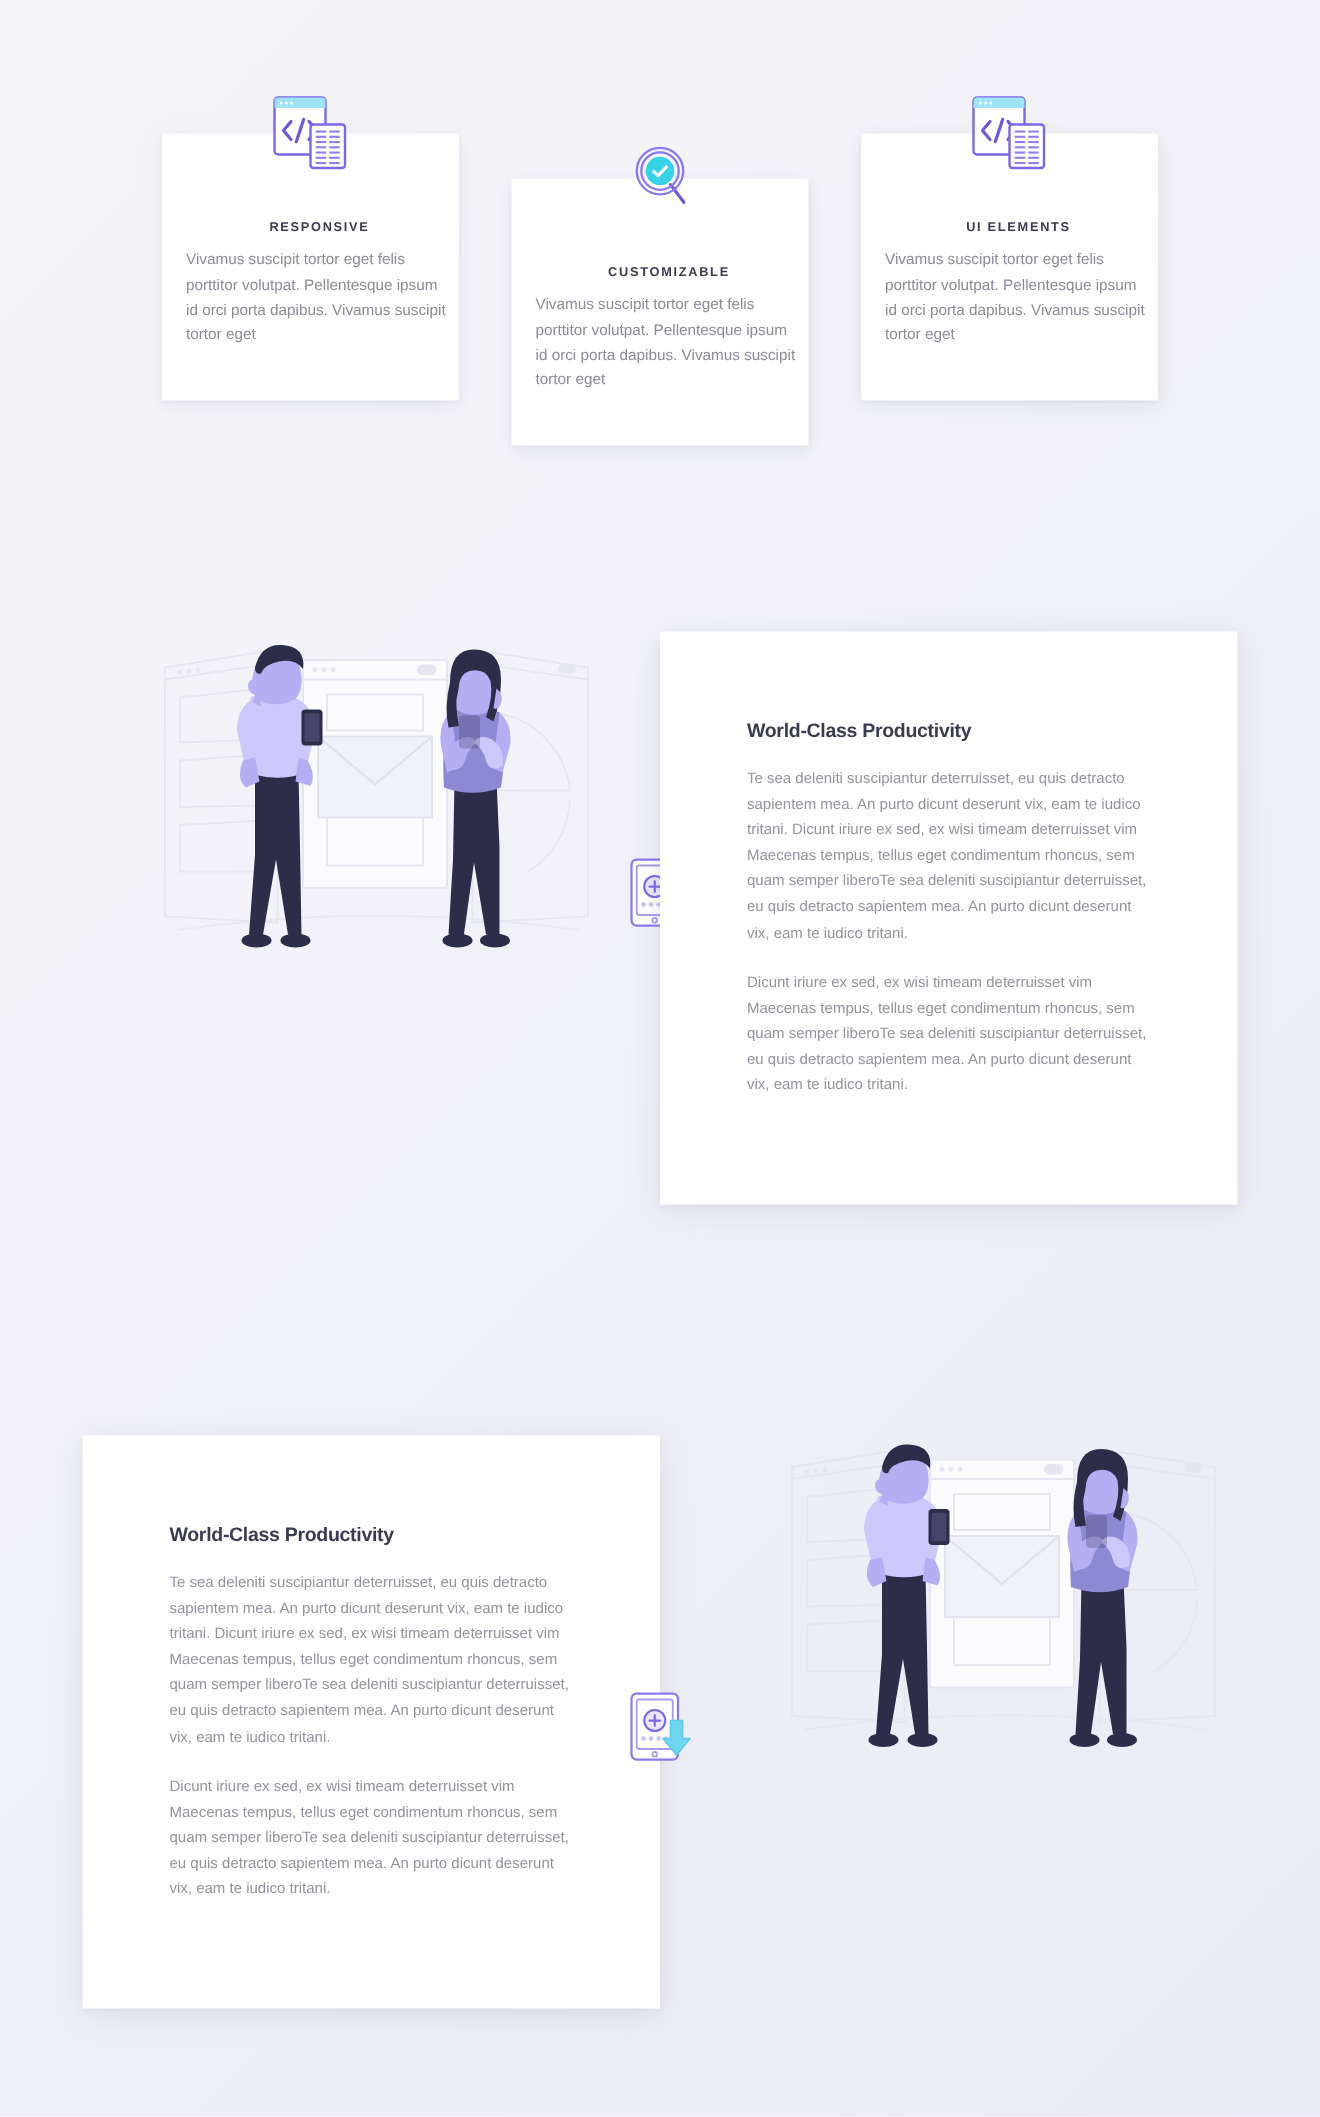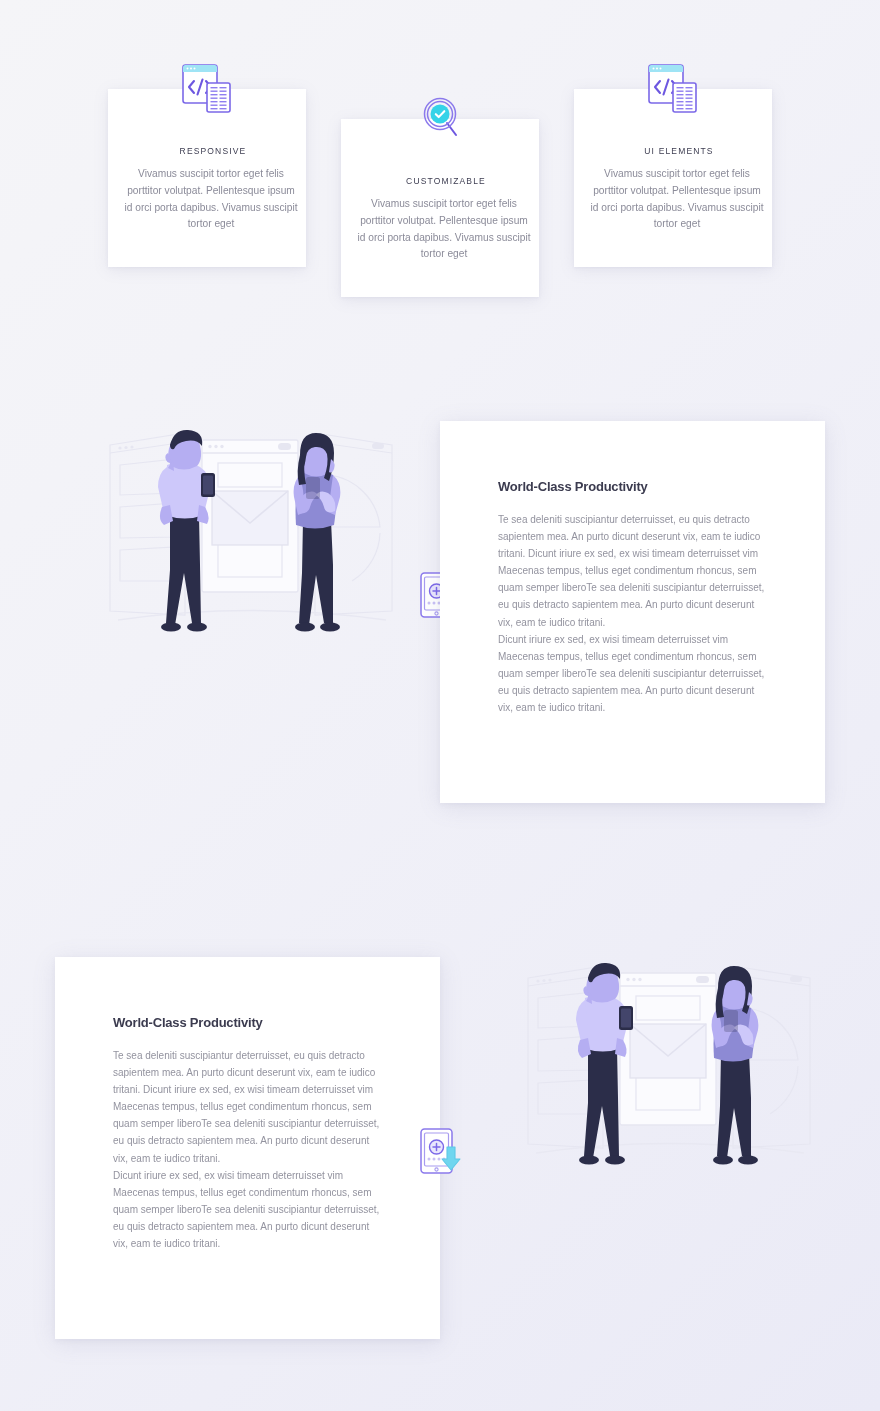--- a/index.html
+++ b/index.html
@@ -41,31 +41,31 @@
     height: 56px;
   }
   .feature-icon svg { display: block; width: 100%; height: 100%; }
 
   .feature-title {
     position: absolute;
     top: 57px;
     left: 12px; right: 0;
     text-align: center;
     font-size: 8.5px;
-    font-weight: normal;
+    font-weight: bold;
     letter-spacing: 1.15px;
     color: #3c3c50;
   }
 
   .feature-body {
     position: absolute;
     top: 77px;
     left: 16px;
     right: 8px;
-    text-align: center;
+    text-align: left;
     font-size: 10.2px;
     line-height: 16.8px;
     color: #8b8b99;
   }
 
   
   .content-card {
     position: absolute;
     background: #ffffff;
     box-shadow: 0 4px 22px rgba(120,120,160,0.14), 0 2px 5px rgba(120,120,160,0.07);
@@ -82,21 +82,21 @@
     font-weight: bold;
     color: #3b3b4f;
     letter-spacing: -0.2px;
     margin-bottom: 17px;
   }
   .cc-para {
     font-size: 10px;
     line-height: 17.1px;
     color: #93939f;
   }
-  .cc-para + .cc-para { }
+  .cc-para + .cc-para { margin-top: 16px; }
 
   
   .tablet-icon {
     position: absolute;
     width: 46px;
     height: 52px;
   }
   .ti-1 { left: 417px; top: 570px; }
   .ti-2 { left: 417px; top: 1126px; }
   .tablet-icon svg { display: block; width: 100%; height: 100%; }

